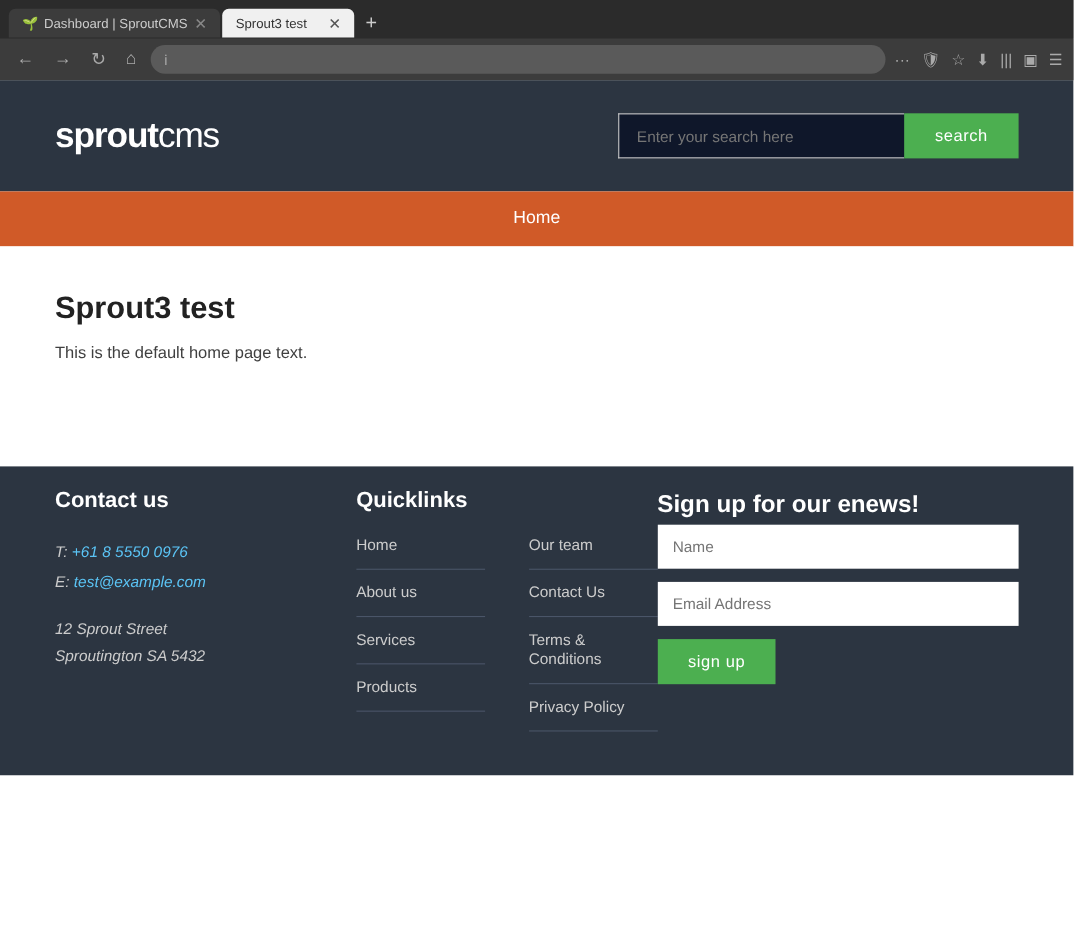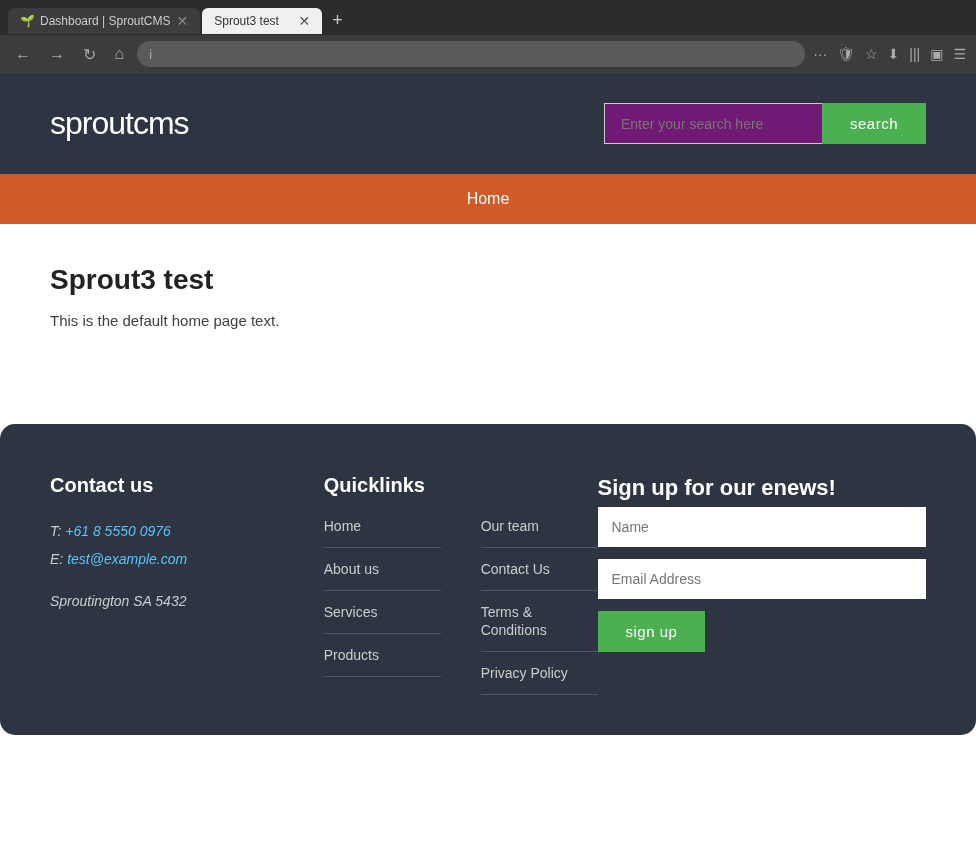--- a/index.html
+++ b/index.html
@@ -112,34 +112,34 @@
       display: flex;
       align-items: center;
       justify-content: space-between;
     }
     .logo {
       font-size: 32px;
       font-weight: 300;
       color: #fff;
       letter-spacing: -1px;
     }
-    .logo span.logo-sprout { font-weight: 400; }
+    .logo span.logo-sprout { font-weight: 700; }
     .search-area {
       display: flex;
       gap: 0;
     }
     .search-input {
-      width: 218px;
+      width: 260px;
       padding: 8px 16px;
       border: 1px solid #ccc;
       border-right: none;
       outline: none;
       font-size: 14px;
       color: #999;
-      background: #701a75;
+      background: #0f172a;
     }
     .search-btn {
       background: #4caf50;
       color: #fff;
       border: none;
       padding: 12px 28px;
       font-size: 15px;
       cursor: pointer;
       font-weight: 500;
       letter-spacing: 0.5px;
@@ -170,24 +170,23 @@
       margin-bottom: 16px;
     }
     .main-content p {
       font-size: 15px;
       color: #404040;
     }
 
     
     .site-footer {
       background: #2c3541;
-      padding: 50px 50px 40px 50px;
-      display: flex;
-      color: #fff;
-      border-radius: 15px;
+      padding: 20px 50px 40px 50px;
+      display: flex;
+      color: #fff;
     }
     .footer-col {
       flex: 1;
     }
     .footer-col h3 {
       font-size: 20px;
       font-weight: 700;
       margin-bottom: 20px;
       color: #fff;
     }
@@ -335,20 +334,21 @@
         <p>
           <span>T:</span>
           <a href="tel:+61855500976">+61 8 5550 0976</a>
         </p>
         <p>
           <span>E:</span>
           <a href="mailto:test@example.com">test@example.com</a>
         </p>
       </div>
       <div class="contact-address">
+        <p>12 Sprout Street</p>
         <p>Sproutington SA 5432</p>
       </div>
     </div>
 
     <div class="footer-col">
       <h3 class="quicklinks-header">Quicklinks</h3>
       <div style="display:flex; gap: 40px;">
         <div class="footer-quicklinks-col">
           <ul>
             <li><a href="#">Home</a></li>

